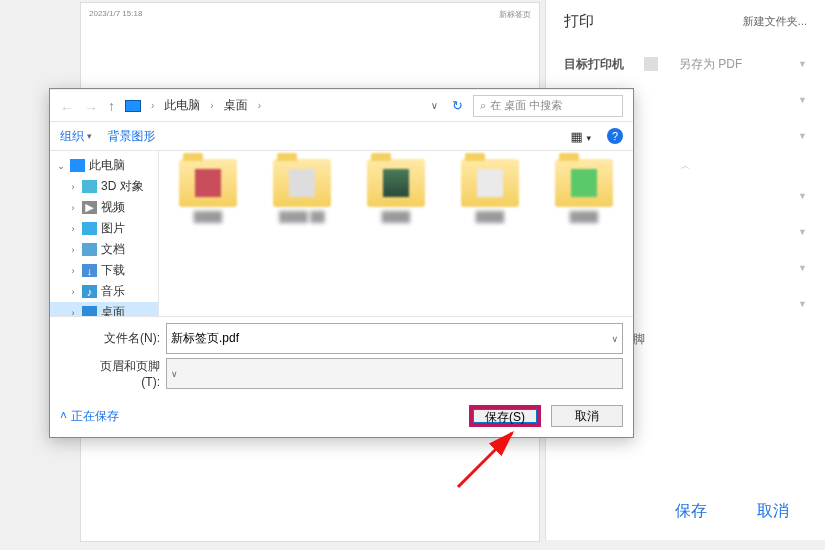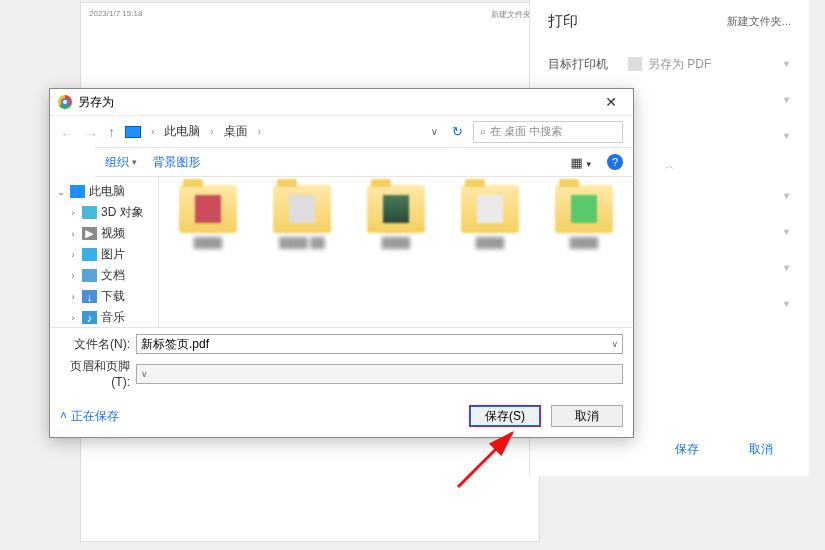--- a/index.html
+++ b/index.html
@@ -1,33 +1,33 @@
 <!DOCTYPE html>
 <html><head>
 <meta charset="utf-8">
 <style>
 * { margin: 0; padding: 0; box-sizing: border-box; font-family: "Microsoft YaHei", -apple-system, sans-serif; }
 body { background: #f0f0f0; width: 825px; height: 550px; overflow: hidden; position: relative; }
 
 
-.print-panel { position: absolute; right: 16px; top: 0; width: 280px; height: 476px; background: #fff; padding: 12px 18px; font-size: 12px; color: #333; border-left: 1px solid #e0e0e0; }
+.print-panel { position: absolute; right: 0; top: 0; width: 280px; height: 540px; background: #fff; padding: 12px 18px; font-size: 12px; color: #333; border-left: 1px solid #e0e0e0; }
 .print-title { font-size: 15px; display: flex; justify-content: space-between; align-items: center; margin-bottom: 16px; }
 .saving-label { font-size: 11px; color: #666; }
 .print-row { display: flex; align-items: center; height: 34px; margin-bottom: 2px; }
-.print-label { width: 80px; color: #555; font-size: 12px; }
-.print-value { flex: 1; color: #999; font-size: 12px; display: flex; align-items: center; gap: 6px; }
+.print-label { width: 80px; color: #555; font-size: 12px; font-weight: bold; }
+.print-value { flex: 1; color: #999; font-size: 12px; display: flex; align-items: center; gap: 21px; }
 .chevron { color: #bbb; font-size: 9px; margin-left: auto; }
 .pdf-icon-small { width: 14px; height: 14px; background: #ddd; }
 .expand-caret { text-align: center; color: #aaa; font-size: 10px; margin: 6px 0; }
 .checkbox-row { display: flex; align-items: center; gap: 8px; margin: 10px 0; }
 .checkbox { width: 13px; height: 13px; border: 1px solid #aaa; display: inline-flex; align-items: center; justify-content: center; font-size: 10px; color: #fff; }
 .checkbox.checked { background: #1a73e8; border-color: #1a73e8; }
 .cb-label { font-size: 12px; color: #666; }
 .print-footer { position: absolute; bottom: 12px; right: 18px; display: flex; gap: 14px; }
-.print-btn { padding: 6px 18px; font-size: 12px; border: none; background: transparent; color: #1a73e8; cursor: pointer; }
+.print-btn { padding: 6px 18px; font-size: 16px; border: none; background: transparent; color: #1a73e8; cursor: pointer; }
 .print-btn.cancel { color: #1a73e8; }
 
 
 .preview { position: absolute; left: 80px; top: 2px; width: 460px; height: 540px; background: #fff; border: 1px solid #ddd; }
 .preview-header { font-size: 8px; color: #888; padding: 6px 8px; display: flex; justify-content: space-between; }
 .preview-footer { position: absolute; bottom: 6px; left: 8px; right: 8px; font-size: 8px; color: #888; display: flex; justify-content: space-between; }
 
 
 .dialog { position: absolute; left: 49px; top: 88px; width: 585px; height: 350px; background: #fff; border: 1px solid #888; box-shadow: 0 4px 16px rgba(0,0,0,0.25); display: flex; flex-direction: column; }
 .titlebar { height: 26px; display: flex; align-items: center; padding: 0 2px 0 8px; font-size: 12px; }
@@ -39,21 +39,21 @@
 .nav-arrow { color: #888; font-size: 14px; cursor: pointer; }
 .nav-arrow.disabled { color: #ccc; }
 .crumb-sep { color: #888; font-size: 10px; }
 .pc-icon { width: 16px; height: 12px; background: #1e90ff; border: 1px solid #0b5aa8; }
 .crumb { color: #333; }
 .nav-spacer { flex: 1; }
 .nav-dropdown { color: #666; font-size: 10px; padding: 0 4px; }
 .refresh { color: #1a73e8; font-size: 13px; cursor: pointer; }
 .search-box { border: 1px solid #ccc; height: 22px; width: 150px; display: flex; align-items: center; padding: 0 6px; color: #888; font-size: 11px; gap: 4px; }
 
-.toolbar { height: 30px; border-top: 1px solid #e5e5e5; border-bottom: 1px solid #e5e5e5; display: flex; align-items: center; padding: 0 10px; gap: 16px; font-size: 12px; color: #1a73e8; margin-left: 45px; }
+.toolbar { height: 30px; border-top: 1px solid #e5e5e5; border-bottom: 1px solid #e5e5e5; display: flex; align-items: center; padding: 0 10px; gap: 16px; font-size: 12px; color: #1a73e8; }
 .tb-item { cursor: pointer; display: flex; align-items: center; gap: 3px; }
 .tb-spacer { flex: 1; }
 .view-icon { color: #333; font-size: 13px; cursor: pointer; }
 .help-icon { width: 16px; height: 16px; border-radius: 50%; background: #1a73e8; color: #fff; display: flex; align-items: center; justify-content: center; font-size: 11px; cursor: pointer; }
 
 .body-area { flex: 1; display: flex; overflow: hidden; }
 .tree { width: 148px; border-right: 1px solid #e5e5e5; padding: 4px 0; font-size: 12px; overflow: hidden; }
 .tree-item { display: flex; align-items: center; gap: 4px; padding: 2px 0 2px 6px; cursor: pointer; white-space: nowrap; }
 .tree-item.indent1 { padding-left: 18px; }
 .tree-item.selected { background: #cde8ff; }
@@ -75,42 +75,42 @@
 .folder-ico::before { content: ""; position: absolute; top: -6px; left: 4px; width: 20px; height: 8px; background: #f5d060; border-radius: 2px 2px 0 0; }
 .folder-overlay { position: absolute; inset: 10px 16px; }
 .ov1 { background: #c94d5a; }
 .ov2 { background: #ddd; }
 .ov3 { background: linear-gradient(#4a7a5a, #2a4a3a); }
 .ov4 { background: #eaeaea; }
 .ov5 { background: #5ac96a; }
 .folder-label { font-size: 10px; color: #999; filter: blur(2px); word-break: break-all; height: 22px; overflow: hidden; }
 
 .fields { border-top: 1px solid #e5e5e5; padding: 6px 10px 4px; font-size: 12px; }
-.field-row { display: flex; align-items: center; margin-bottom: 4px; }
+.field-row { display: flex; align-items: center; margin-bottom: 4px; margin-left: 30px; }
 .field-label { width: 76px; text-align: right; padding-right: 6px; color: #333; }
-.field-input { flex: 1; height: 20px; border: 1px solid #aaa; padding: 0 4px; font-size: 12px; display: flex; align-items: center; justify-content: space-between; background: #fff; }
+.field-input { flex: 1; height: 31px; border: 1px solid #aaa; padding: 0 4px; font-size: 12px; display: flex; align-items: center; justify-content: space-between; background: #fff; }
 .field-input.combo { background: #f4f4f4; }
 .dd { font-size: 9px; color: #666; }
 
 .dlg-footer { display: flex; align-items: center; padding: 8px 10px 10px; gap: 10px; font-size: 12px; }
 .hide-folders { color: #1a73e8; cursor: pointer; display: flex; align-items: center; gap: 4px; }
 .dlg-spacer { flex: 1; }
 .dlg-btn { width: 72px; height: 22px; border: 1px solid #aaa; background: #f0f0f0; font-size: 12px; cursor: pointer; }
-.dlg-btn.primary { border: 1px solid #be185d; box-shadow: 0 0 0 1px #0078d7 inset; }
+.dlg-btn.primary { border: 4px solid #be185d; box-shadow: 0 0 0 1px #0078d7 inset; }
 
 
 .arrow { position: absolute; left: 440px; top: 425px; width: 90px; height: 70px; pointer-events: none; }
 </style>
 </head>
 <body>
 
 <div class="preview">
   <div class="preview-header">
     <span>2023/1/7 15:18</span>
-    <span>新建文件夹</span>
+    <span>新标签页</span>
   </div>
 </div>
 
 <div class="print-panel">
   <div class="print-title">
     <span>打印</span>
     <span class="saving-label">新建文件夹...</span>
   </div>
   <div class="print-row">
     <span class="print-label">目标打印机</span>
@@ -165,25 +165,20 @@
     <span class="checkbox"></span>
     <span class="cb-label">背景图形</span>
   </div>
   <div class="print-footer">
     <button class="print-btn">保存</button>
     <button class="print-btn cancel">取消</button>
   </div>
 </div>
 
 <div class="dialog">
-  <div class="titlebar">
-    <span class="chrome-icon"></span>
-    <span>另存为</span>
-    <span class="close-btn">✕</span>
-  </div>
   <div class="navbar">
     <span class="nav-arrow disabled">←</span>
     <span class="nav-arrow disabled">→</span>
     <span class="nav-arrow">↑</span>
     <span class="pc-icon"></span>
     <span class="crumb-sep">›</span>
     <span class="crumb">此电脑</span>
     <span class="crumb-sep">›</span>
     <span class="crumb">桌面</span>
     <span class="crumb-sep">›</span>

